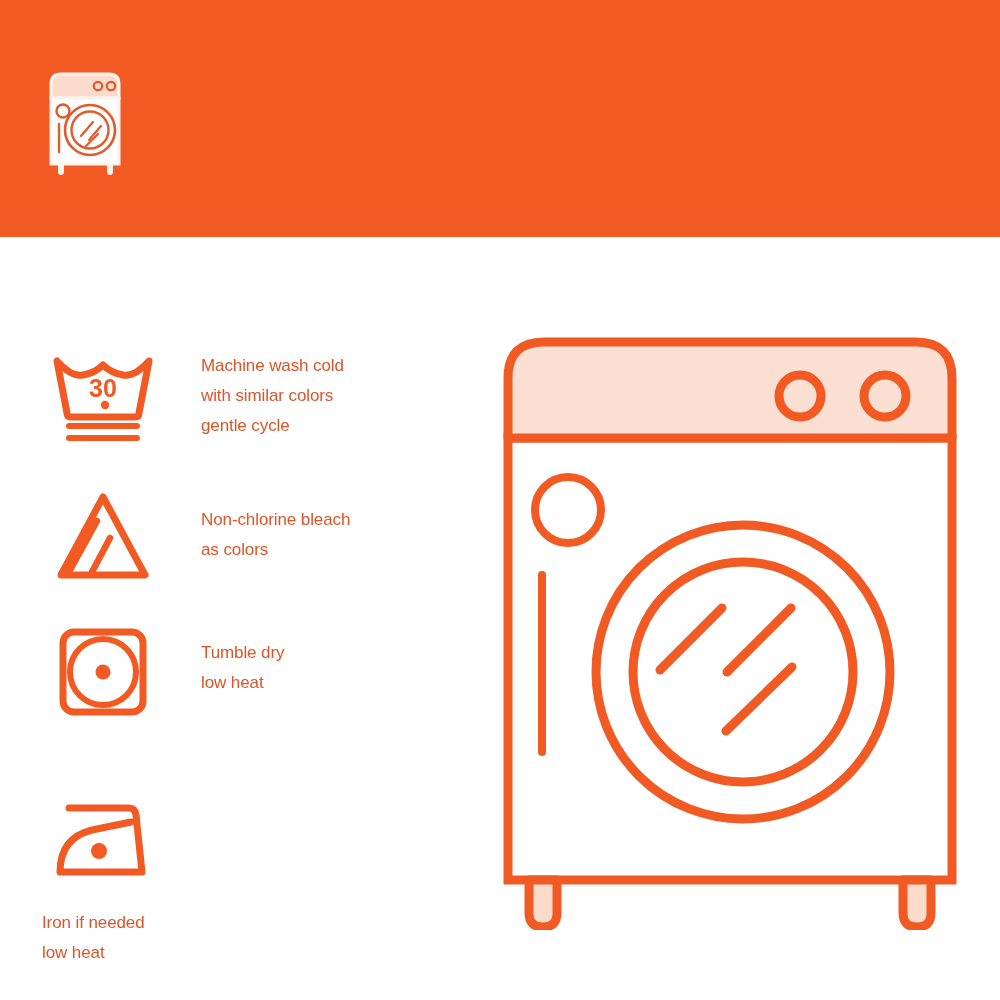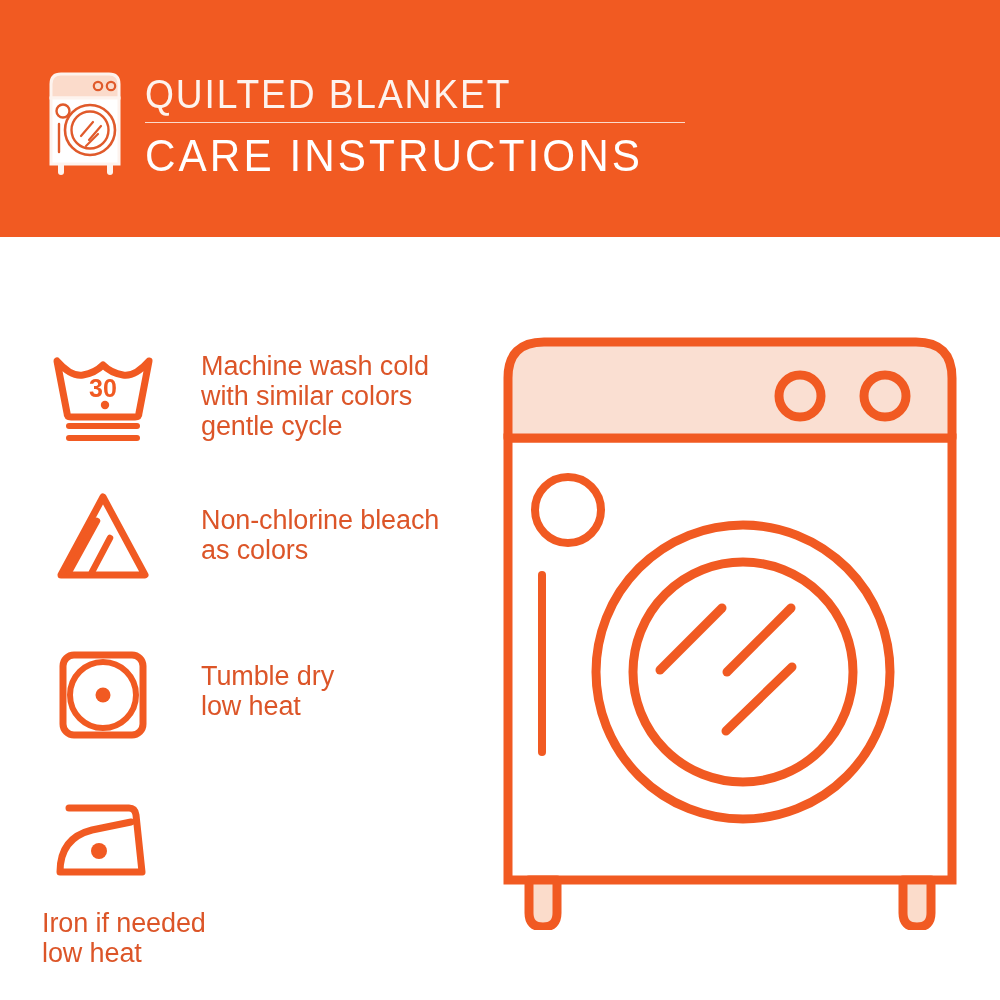--- a/index.html
+++ b/index.html
@@ -91,37 +91,37 @@
 
   .care-row {
     position: absolute;
     left: 0;
     width: 500px;
     display: flex;
     align-items: flex-start;
   }
   .care-row-0 { top: 110px; }
   .care-row-1 { top: 250px; }
-  .care-row-2 { top: 410px; }
+  .care-row-2 { top: 387px; }
   .care-row-3 { top: 555px; flex-direction: column; }
 
   .care-icon {
     width: 112px;
     min-width: 112px;
     margin-left: 47px;
     display: flex;
     align-items: center;
     justify-content: center;
   }
 
   .care-text {
     margin-left: 42px;
     color: #DC5528;
     font-family: "Liberation Sans", sans-serif;
-    font-size: 27px;
+    font-size: 17px;
     font-weight: 400;
     line-height: 30px;
     letter-spacing: -0.1px;
     white-space: pre-line;
     padding-top: 4px;
   }
 
   .care-row-1 .care-text { padding-top: 18px; }
   .care-row-2 .care-text { padding-top: 14px; }
   .care-row-3 .care-text { padding-top: 16px; }
@@ -162,25 +162,20 @@
 
         <line x1="36" y1="68" x2="48" y2="54" stroke="#E05A2B" stroke-width="2.2" stroke-linecap="round"></line>
         <line x1="44" y1="72" x2="56" y2="58" stroke="#E05A2B" stroke-width="2.2" stroke-linecap="round"></line>
         <line x1="41" y1="78" x2="53" y2="66" stroke="#E05A2B" stroke-width="2.2" stroke-linecap="round"></line>
 
         <path d="M13 96 L13 104 Q13 107 16 107 Q19 107 19 104 L19 96 Z" fill="#FDF3EE"></path>
         <path d="M62 96 L62 104 Q62 107 65 107 Q68 107 68 104 L68 96 Z" fill="#FDF3EE"></path>
       </svg>
     </div>
 
-    <div id="header-text">
-      <div id="title-top">QUILTED BLANKET</div>
-      <div id="title-divider"></div>
-      <div id="title-bottom">CARE INSTRUCTIONS</div>
-    </div>
   </div>
 
   <div id="care-list">
 
     <div class="care-row care-row-0">
       <div class="care-icon">
         <svg viewBox="0 0 112 100" width="112" height="100" xmlns="http://www.w3.org/2000/svg">
           <path d="M10 14 L20 66 Q20 70 24 70 L88 70 Q92 70 92 66 L102 14
                    Q88 30 76 28 Q64 26 56 18 Q48 26 36 28 Q24 30 10 14 Z" fill="none" stroke="#F15A22" stroke-width="7" stroke-linejoin="round" stroke-linecap="round"></path>
           <text x="56" y="50" text-anchor="middle" font-family="Liberation Sans, sans-serif" font-size="25" font-weight="700" fill="#F15A22">30</text>

